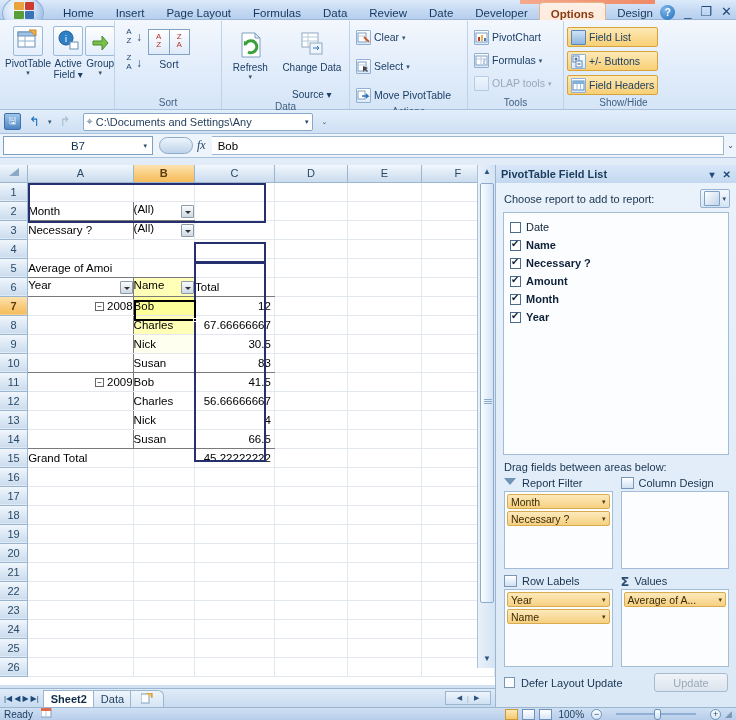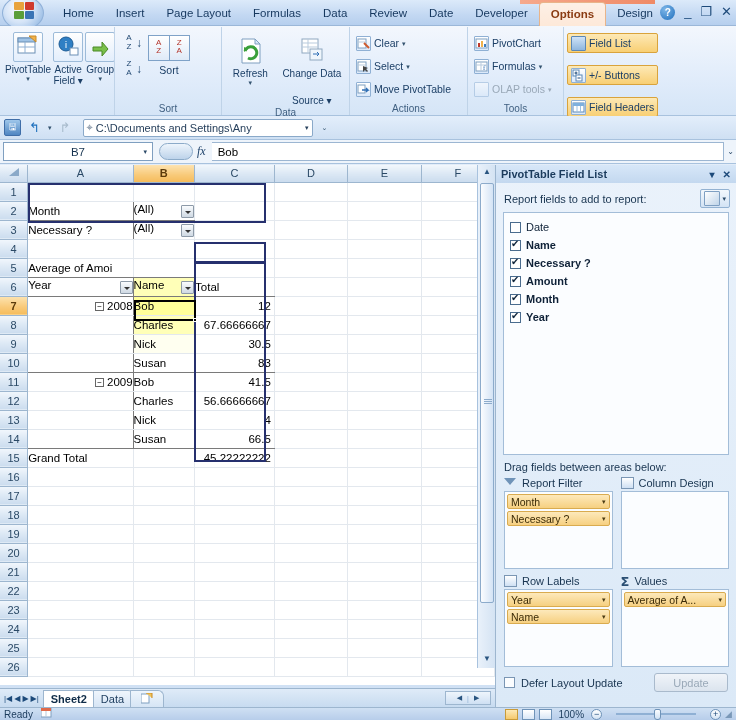--- a/index.html
+++ b/index.html
@@ -8,21 +8,21 @@
     width:736px; height:720px; overflow:hidden;
     font-family:"Liberation Sans", sans-serif;
     font-size:11px;
     background:#c5d9f1;
     -webkit-font-smoothing:antialiased;
   }
   #app { position:relative; width:736px; height:720px;
          background:linear-gradient(180deg,#e8f0fa 0%, #cfe0f4 100%); }
 
   
-  .titlebar { position:relative; height:26px;
+  .titlebar { position:relative; height:20px;
     background:linear-gradient(180deg,#dceafa 0%,#c3d8f2 60%,#b6cfee 100%);
     border-bottom:1px solid #9bb7d8; }
   .office-orb { position:absolute; left:2px; top:-4px; width:42px; height:34px;
     border-radius:50%;
     background:radial-gradient(circle at 40% 35%,#fdfdff 0%,#d5e4f7 45%,#9fc0e6 80%,#7fa6d6 100%);
     border:1px solid #8fb0d8; }
   .orb-logo { position:absolute; left:11px; top:5px; width:20px; height:17px;
      display:grid; grid-template-columns:1fr 1fr; grid-template-rows:1fr 1fr; gap:1px; }
   .orb-logo i { display:block; border-radius:1px; }
   .orb-logo i:nth-child(1){background:#e8a33d;}
@@ -373,21 +373,21 @@
           <div class="lb" style="margin-top:16px">
             <span>Source</span> ▾
           </div>
         </div>
       </div>
       <div class="rgroup-title">Data</div>
     </div>
 
     <div class="rgroup" style="width:118px">
       <div class="rgroup-body">
-          <div class="col" style="padding-top:4px; gap:3px;">
+          <div class="col" style="padding-top:4px; gap:9px;">
         <div class="smbtn">
           <span class="smico">
             <svg width="13" height="13" viewBox="0 0 13 13">
               <rect x="1" y="2" width="8" height="9" fill="#fff" stroke="#7f9fc0"></rect>
               <line x1="1" y1="5" x2="9" y2="5" stroke="#b9cbdd"></line>
               <path d="M7 6 l5 5" stroke="#cf5b2e" stroke-width="2"></path>
             </svg>
           </span>
           <span>Clear</span>
           <span class="caretdn">▾</span>
@@ -448,21 +448,21 @@
           <span>OLAP tools</span>
           <span class="caretdn" style="color:#9aa9b8">▾</span>
         </div>
       </div>
         </div>
       <div class="rgroup-title">Tools</div>
     </div>
 
     <div class="rgroup" style="width:120px">
       <div class="rgroup-body">
-          <div class="col" style="padding-top:4px; gap:12px;">
+          <div class="col" style="padding-top:4px; gap:4px;">
         <div class="smbtn toggle-on">
           <span class="smico" style="background:linear-gradient(180deg,#cfe3f7,#8fb6de);border-color:#5b87b6"></span>
           <span>Field List</span>
         </div>
         <div class="smbtn toggle-on">
           <span class="smico">
             <svg width="13" height="13" viewBox="0 0 13 13">
               <rect x="1" y="1" width="6" height="6" fill="#fff" stroke="#5b87b6"></rect>
               <line x1="2.5" y1="4" x2="5.5" y2="4" stroke="#1d4a7a"></line>
               <line x1="4" y1="2.5" x2="4" y2="5.5" stroke="#1d4a7a"></line>
@@ -868,21 +868,21 @@
   <div class="fieldpanel">
     <div class="fp-title">
       <span>PivotTable Field List</span>
       <span class="sp">
         <span>▾</span>
         <span>✕</span>
       </span>
     </div>
 
     <div class="fp-sub">
-      <span>Report fields to add to report:</span>
+      <span>Choose report to add to report:</span>
       <span class="fp-tool">
         <span class="gico"></span>
         <span style="font-size:7px;color:#2c4a69">▾</span>
       </span>
     </div>
 
     <div class="fp-list">
       <div class="fitem">
         <span class="fchk"></span>
         <span class="flabel">Date</span>

